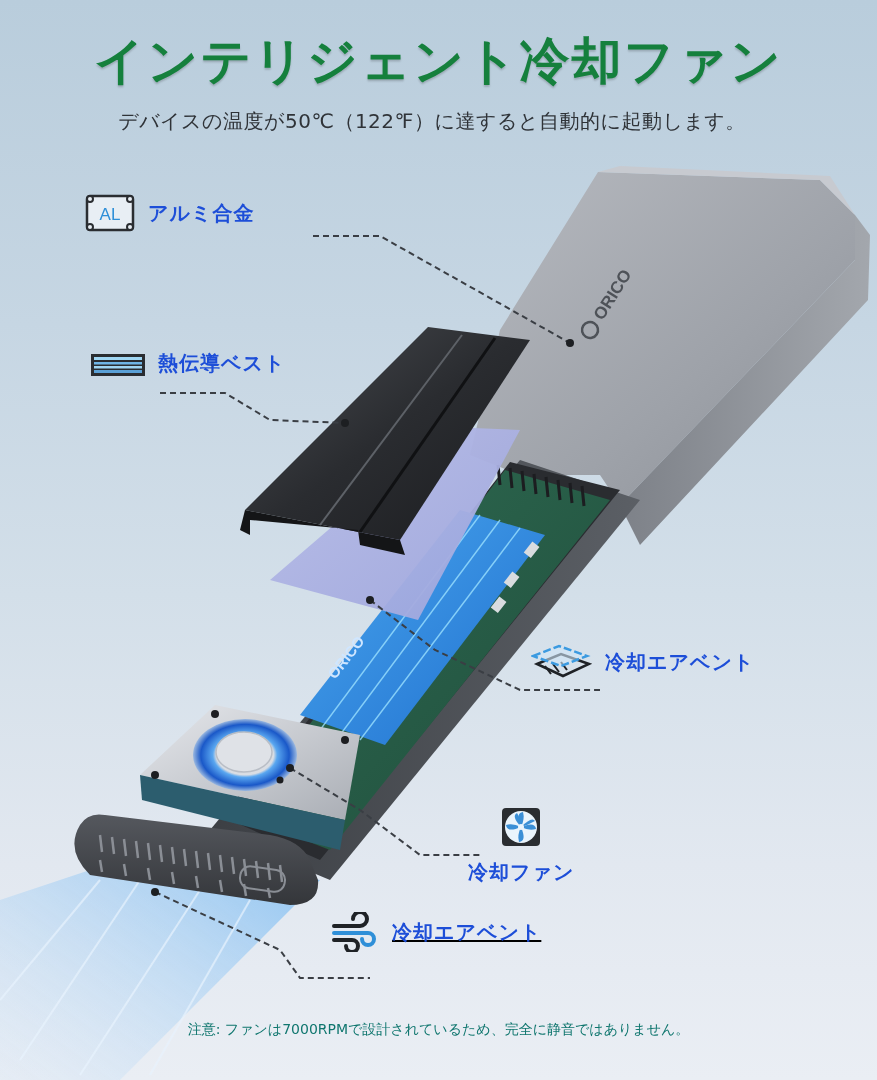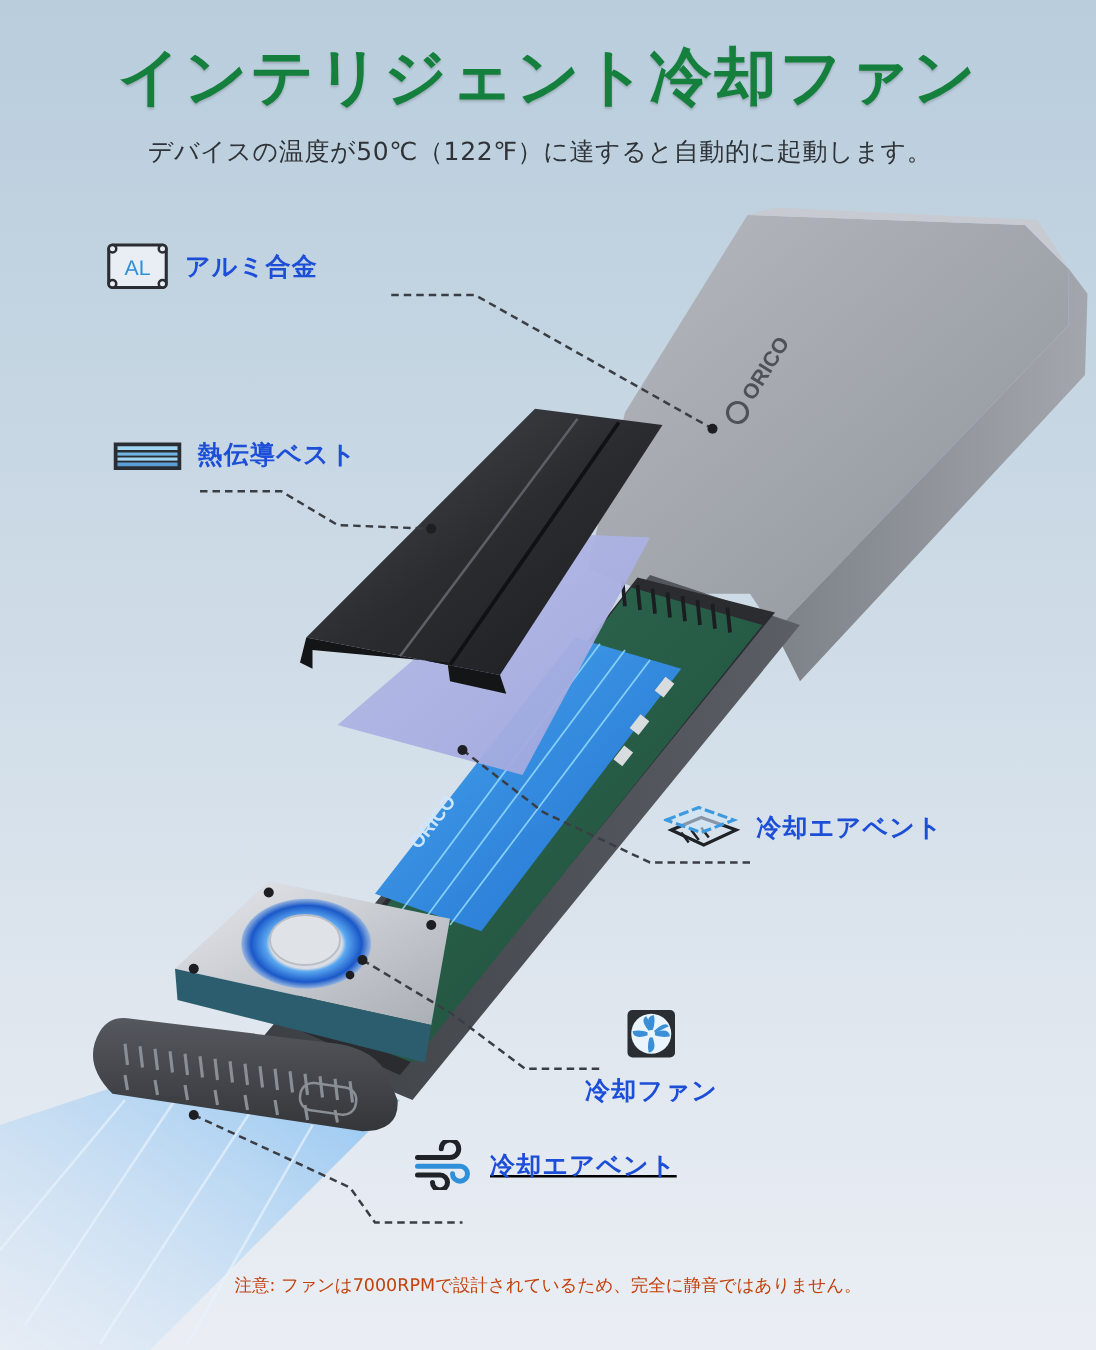--- a/index.html
+++ b/index.html
@@ -16,21 +16,21 @@
   .subtitle {
     position:absolute; left:0; width:864px; top:108px; text-align:center;
     font-size:20px; color:#2f3338; letter-spacing:0.5px;
   }
   .art { position:absolute; left:0; top:0; width:877px; height:1080px; }
   .callout { position:absolute; display:flex; align-items:center; gap:12px; }
   .callout .label { font-size:20px; font-weight:bold; color:#1d4ed8; letter-spacing:1px; white-space:nowrap; }
   .callout .ico { display:block; }
   .note {
     position:absolute; left:0; width:877px; top:1018px; text-align:center;
-    font-size:14px; color:#c2410c; line-height:22px;
+    font-size:14px; color:#0f766e; line-height:22px;
   }
   .note div { white-space:nowrap; }
 </style>
 </head>
 <body>
 
 <div class="title">インテリジェント冷却ファン</div>
 <div class="subtitle">デバイスの温度が50℃（122℉）に達すると自動的に起動します。</div>
 
 <svg class="art" viewBox="0 0 877 1080" xmlns="http://www.w3.org/2000/svg">

